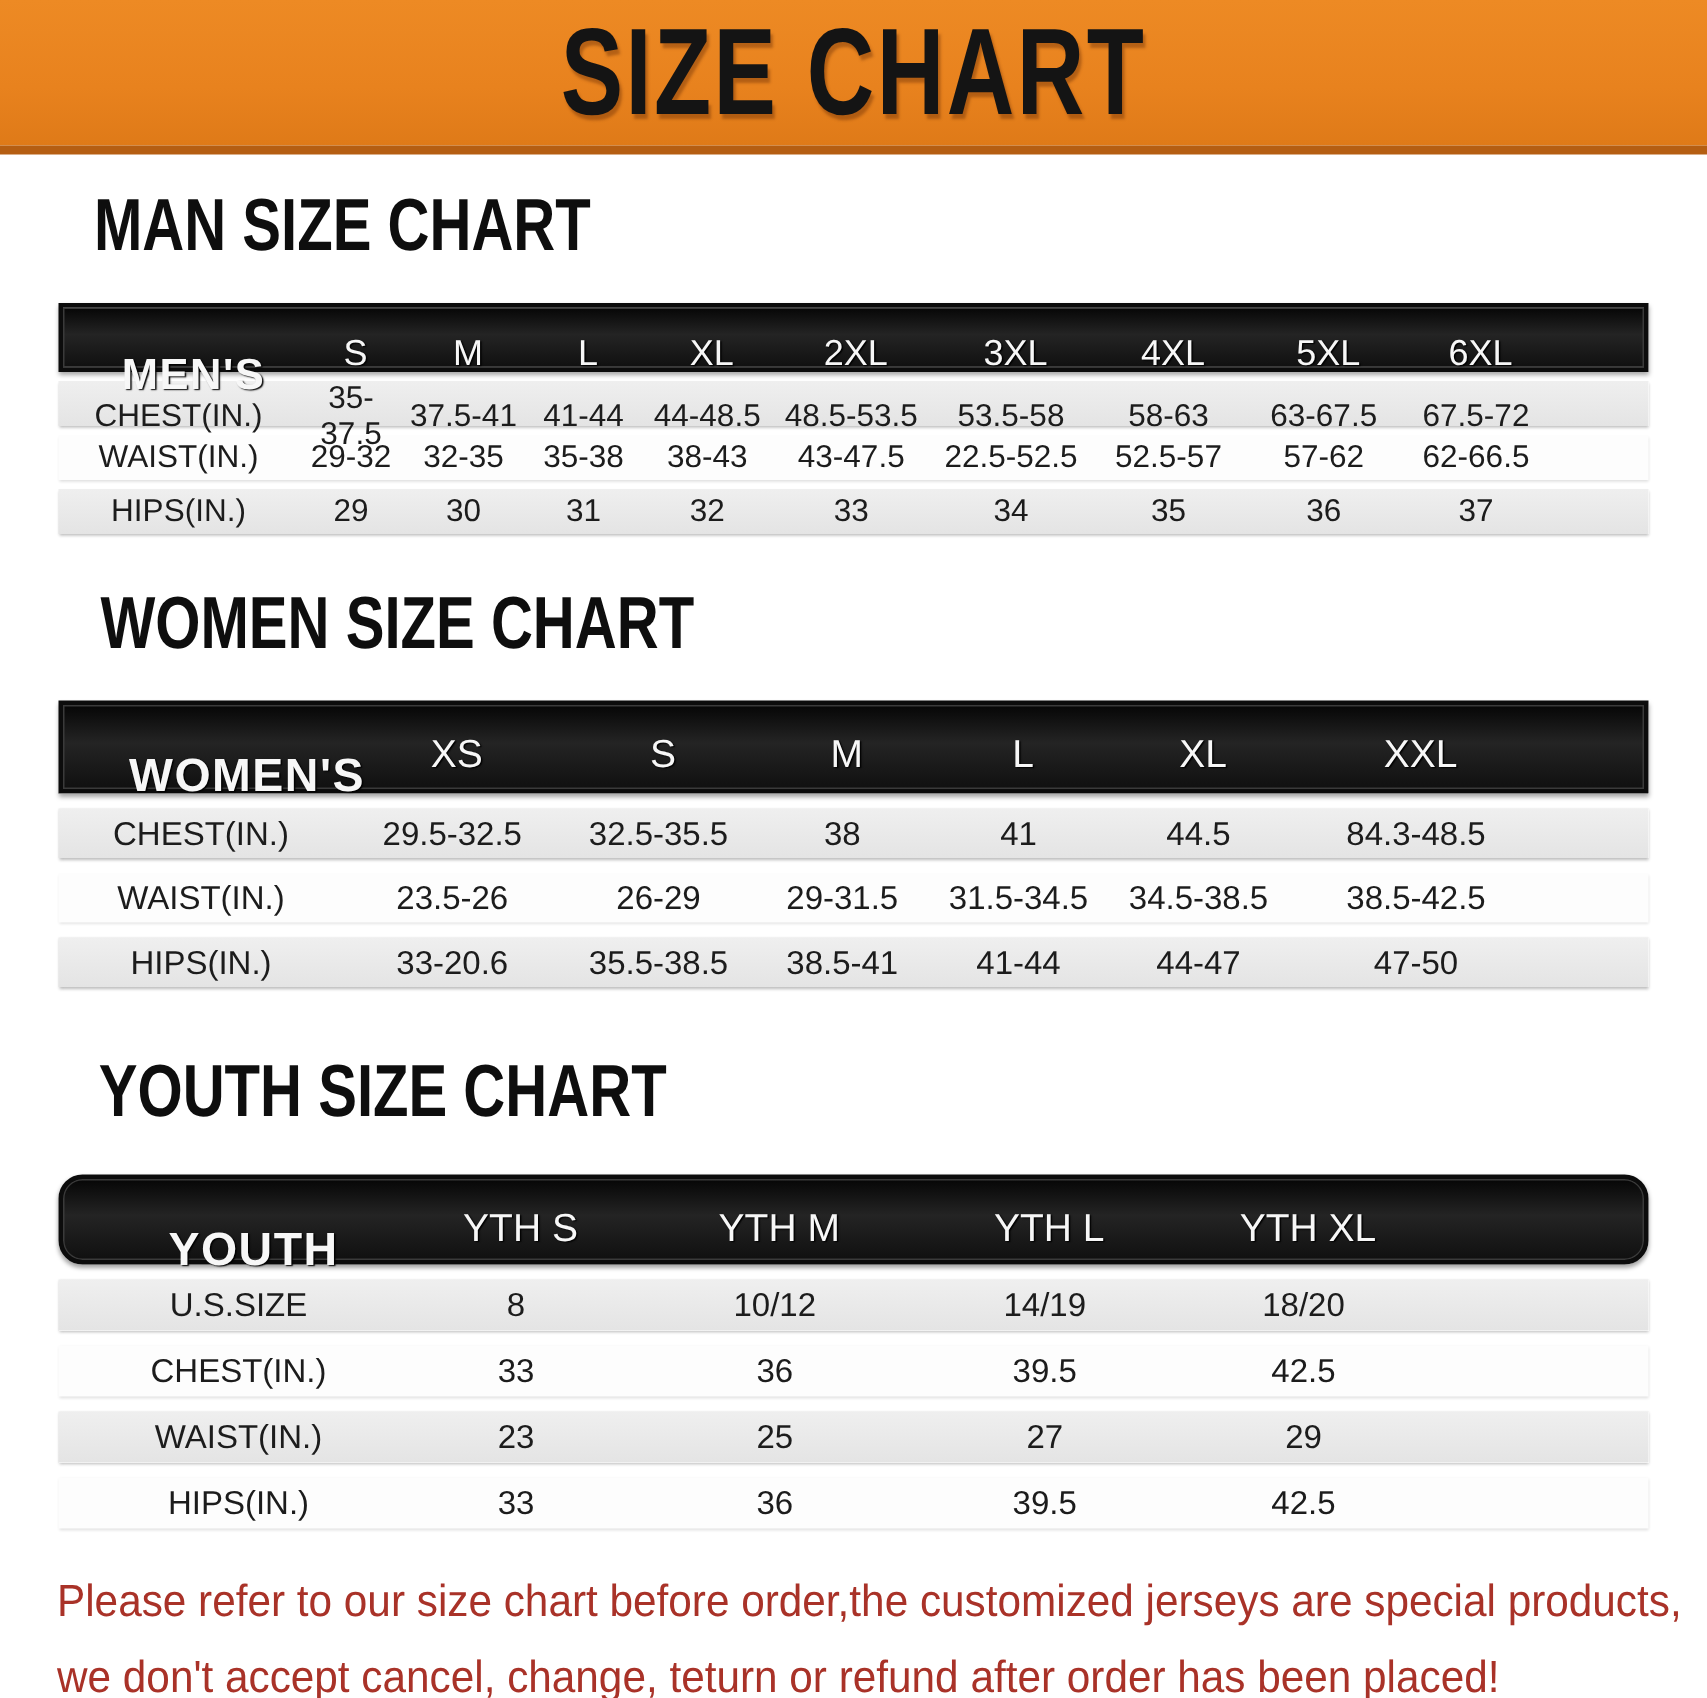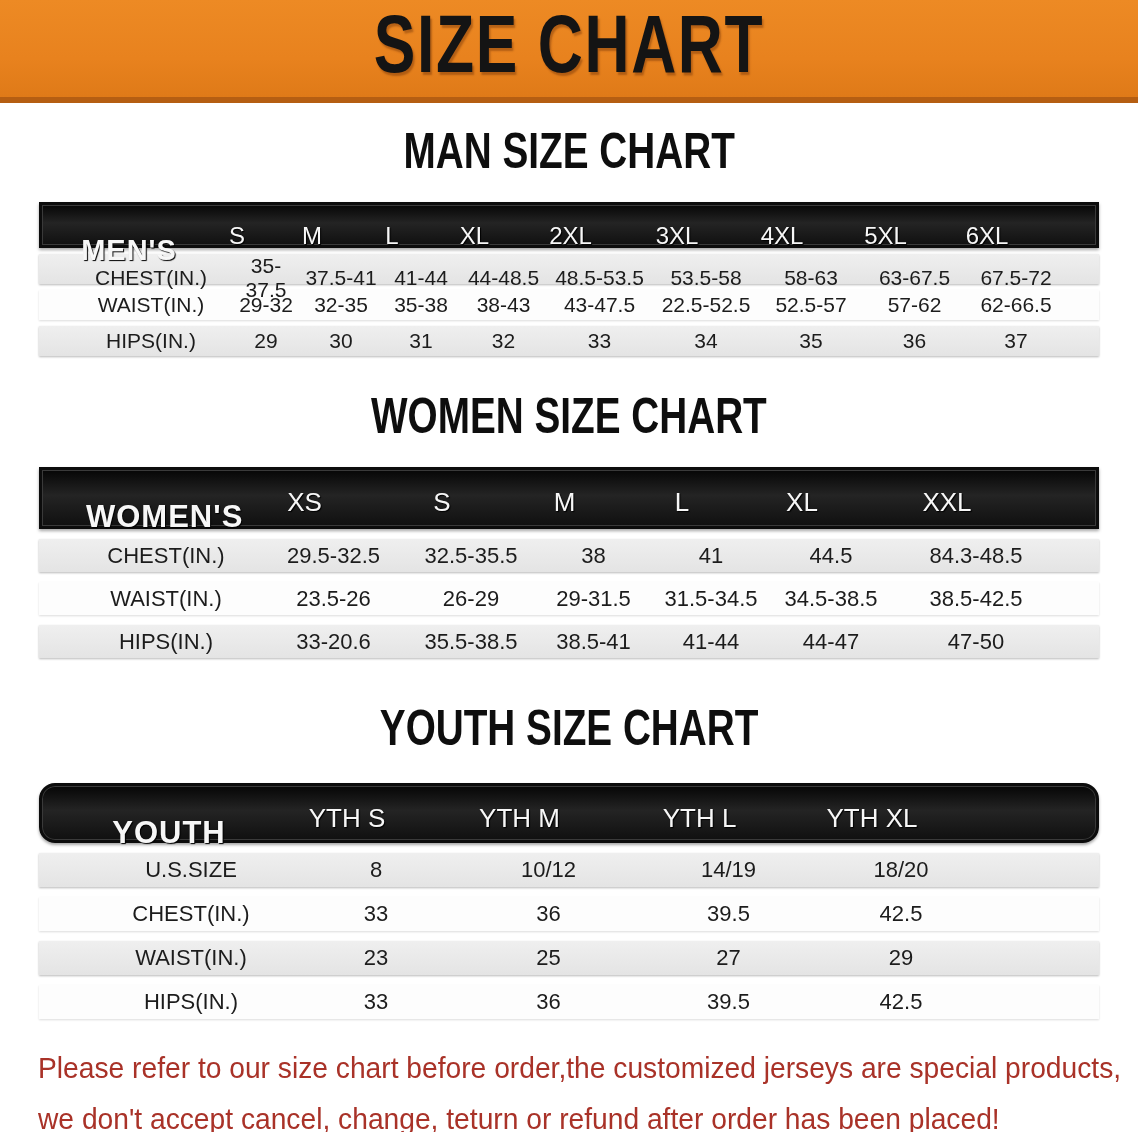--- a/index.html
+++ b/index.html
@@ -9,33 +9,33 @@
     font-family: "Liberation Sans", sans-serif;
     overflow: hidden;
   }
   .page { width: 1138px; height: 1132px; }
 
   
   .banner {
     height: 97px;
     background: linear-gradient(180deg, #ED8A24 0%, #E8821E 60%, #DF7A18 100%);
     border-bottom: 6px solid #B55E12;
-    display: flex; align-items: flex-start; justify-content: center;
+    display: flex; align-items: center; justify-content: center;
   }
   .banner-title {
     display: inline-block;
     font-size: 76px; font-weight: 800; color: #141414;
     letter-spacing: 2px;
     transform: scaleX(0.82) scaleY(1.08);
     text-shadow: 2px 3px 2px rgba(80, 30, 0, 0.35);
     white-space: nowrap;
   }
 
   
-  .section-title { text-align: center; margin: 0; line-height: 48px; }
+  .section-title { text-align: left; margin: 0; line-height: 48px; padding-left: 40px; }
   .section-title span {
     display: inline-block;
     font-size: 44px; font-weight: 800; color: #0e0e0e;
     letter-spacing: 0px;
     transform: scaleX(0.88) scaleY(1.12);
     white-space: nowrap;
   }
   .men-section  .section-title { margin-top: 24px; }
   .women-section .section-title { margin-top: 36px; }
   .youth-section .section-title { margin-top: 46px; }
@@ -51,21 +51,21 @@
     box-sizing: border-box;
     background: linear-gradient(180deg, #060606 0%, #242424 45%, #101010 100%);
     border: 3px solid #0c0c0c;
     box-shadow: inset 0 0 0 1px #3a3a3a, 0 2px 3px rgba(0,0,0,0.35);
     color: #f7f7f7;
   }
   .band .cell { text-shadow: 1px 1px 1px #000; }
   .head-label { text-align: left; padding-left: 14px; font-weight: bold; letter-spacing: 1px; margin-top: 29px; }
   .cell { text-align: center; }
 
-  .trow { display: grid; align-items: center; padding-left: 32px; }
+  .trow { display: grid; align-items: center; }
   .trow.gray  { background: linear-gradient(180deg, #efefef 0%, #e4e4e4 100%); box-shadow: 0 1px 2px rgba(0,0,0,0.28); }
   .trow.white { background: #fdfdfd; box-shadow: 0 1px 2px rgba(0,0,0,0.14); }
   .row-label, .value { color: #1c1c1c; }
 
   
   .men .band, .men .trow { grid-template-columns: 160px 70px 80px 80px 85px 107px 106px 104px 103px 100px; }
   .men .band { height: 46px; font-size: 24px; }
   .men .head-label { font-size: 29px; }
   .men .trow { height: 30px; margin-top: 6px; font-size: 21px; }
 

